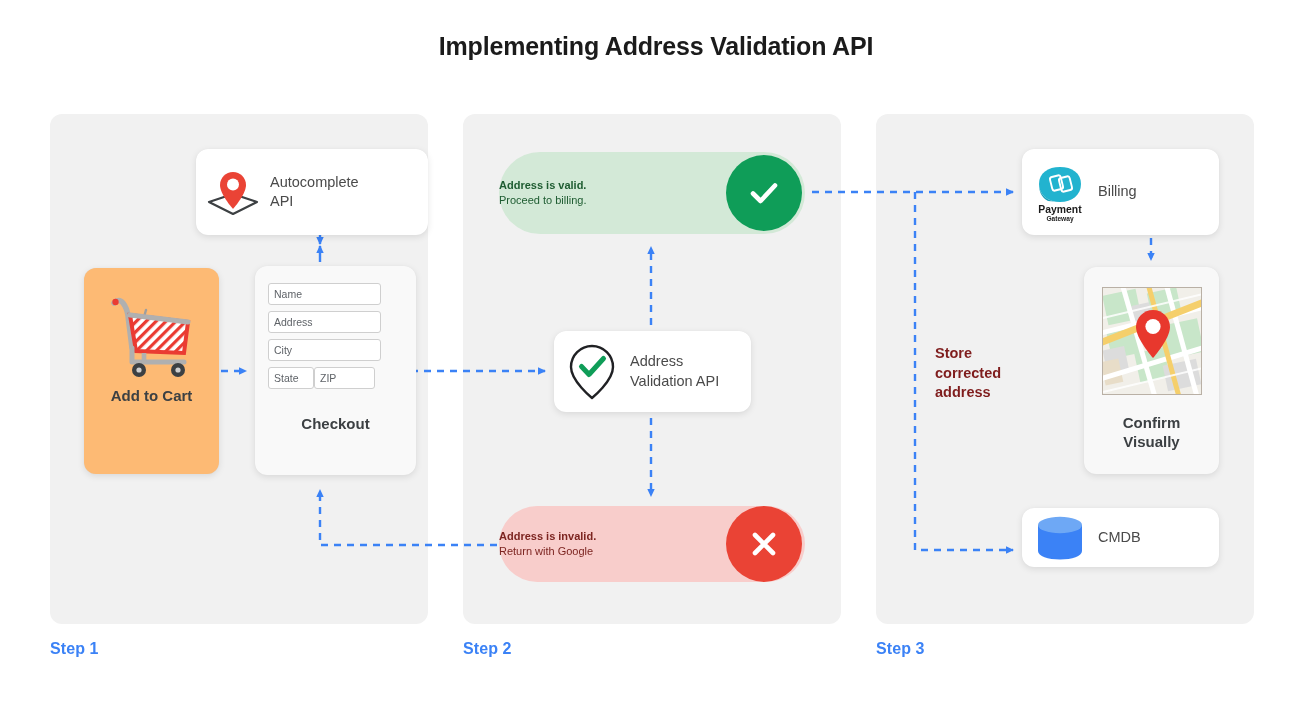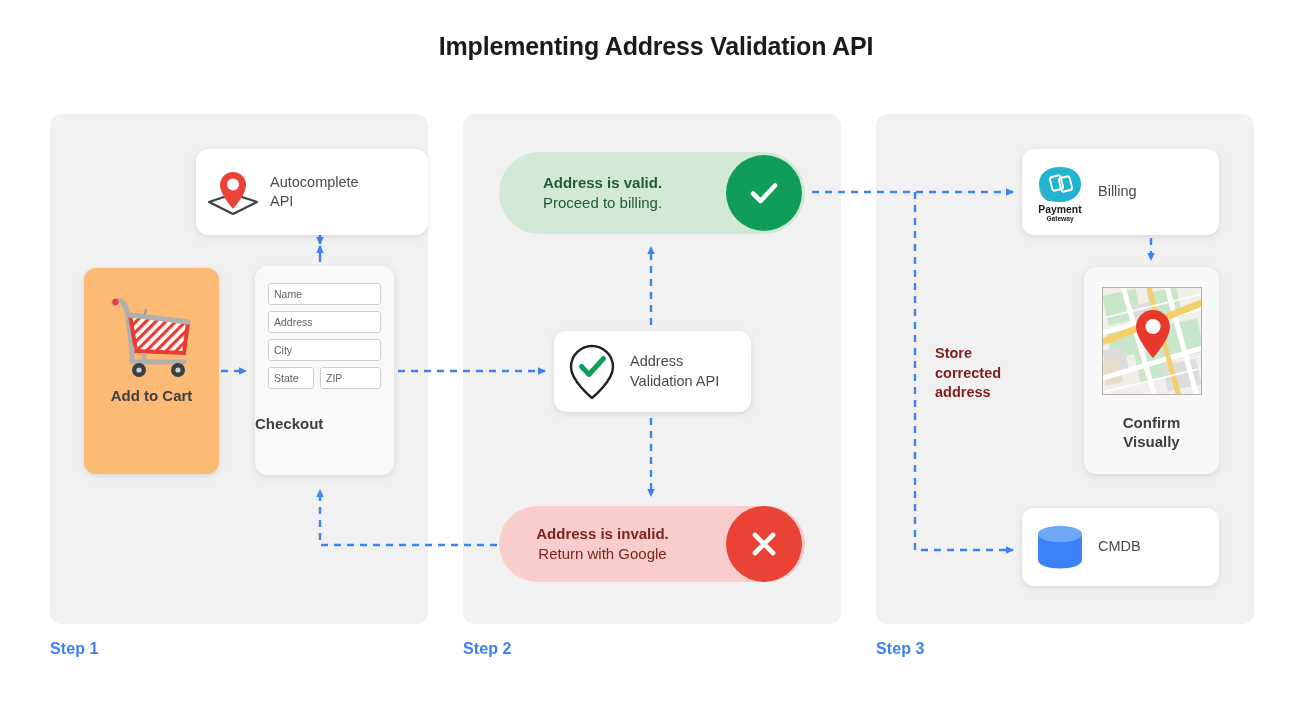--- a/index.html
+++ b/index.html
@@ -52,34 +52,34 @@
   
   .cart-card { left: 84px; top: 268px; width: 135px; height: 206px;
     background:#fdba74; }
   .cart-icon { position: absolute; left: 22px; top: 22px; }
   .cart-card .cart-text {
     position: absolute; left: 0; top: 118px; width: 100%;
     text-align: center;
   }
 
   
-  .checkout-card { left: 255px; top: 266px; width: 139px; height: 209px;
+  .checkout-card { left: 255px; top: 266px; width: 161px; height: 209px;
     background:#f9f9f9; }
   .form-fields { position: absolute; left: 13px; top: 17px; width: 113px; }
   .field {
     height: 22px; border: 1px solid #cfcfcf; border-radius: 3px;
     background: #ffffff; margin-bottom: 6px;
     display: flex; align-items: center; padding-left: 5px;
     font-size: 10.5px; color: #5f6368;
   }
-  .field-row { display: flex; gap: 6px; }
+  .field-row { display: flex; gap: 0; }
   .field-state { width: 46px; margin-bottom: 0; }
   .field-zip { width: 61px; margin-bottom: 10px; }
   .checkout-text {
-    position: absolute; left: 0; top: 148px; width: 100%; text-align: left;
+    position: absolute; left: 0; top: 148px; width: 100%; text-align: center;
   }
 
   
   .autocomplete-card { left: 196px; top: 149px; width: 232px; height: 86px; }
   .autocomplete-card .icon-box { width: 74px; display:flex; justify-content:center; }
 
   
   .validation-card { left: 554px; top: 331px; width: 197px; height: 81px; }
   .validation-card .icon-box { width: 76px; display:flex; justify-content:center; }
 
@@ -90,22 +90,22 @@
   }
   .pill-valid {
     left: 499px; top: 152px; width: 306px; height: 82px;
     background: #d3e9d7;
   }
   .pill-invalid {
     left: 499px; top: 506px; width: 306px; height: 76px;
     background: #f8cdcb;
   }
   .pill-text {
-    flex: 1; text-align: center; padding-right: 20px;
-    font-size: 15px; line-height: 1.33;
+    flex: 1; text-align: left; padding-right: 20px;
+    font-size: 11px; line-height: 1.33;
   }
   .pill-valid .pill-text { color: #1e5c31; }
   .pill-invalid .pill-text { color: #7c2420; }
   .pill-text b { font-weight: bold; }
   .badge {
     width: 76px; height: 76px; border-radius: 50%;
     display: flex; align-items: center; justify-content: center;
     flex: 0 0 auto; margin-right: 3px;
   }
   .badge-green { background: #0f9d58; }
@@ -115,21 +115,21 @@
   .billing-card { left: 1022px; top: 149px; width: 197px; height: 86px; }
   .billing-card .icon-box { width: 76px; display:flex; justify-content:center; }
   .map-card { left: 1084px; top: 267px; width: 135px; height: 207px;
     background:#f8f8f8; }
   .map-thumb {
     position: absolute; left: 18px; top: 20px;
     width: 100px; height: 108px; border: 1px solid #b9b0a5;
     overflow: hidden; background: #eeeeea;
   }
   .map-text { position: absolute; left: 0; top: 146px; width: 100%; text-align:center; }
-  .cmdb-card { left: 1022px; top: 508px; width: 197px; height: 78px; }
+  .cmdb-card { left: 1022px; top: 508px; width: 197px; height: 59px; }
   .cmdb-card .icon-box { width: 76px; display:flex; justify-content:center; }
 
   
   .store-note {
     position: absolute; left: 935px; top: 344px; width: 96px;
     font-size: 14.5px; font-weight: bold; color: #7f1d1d;
     line-height: 1.35;
   }
 
   

